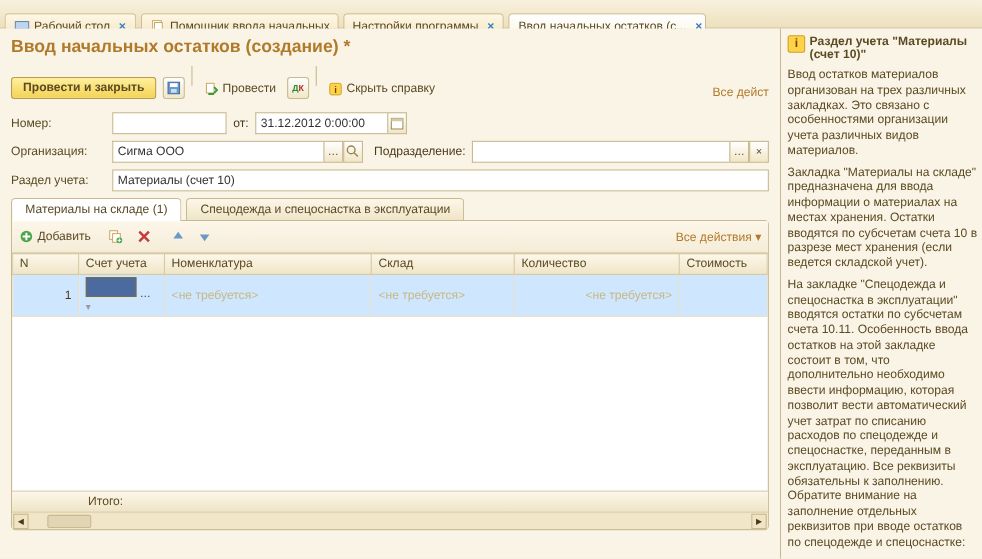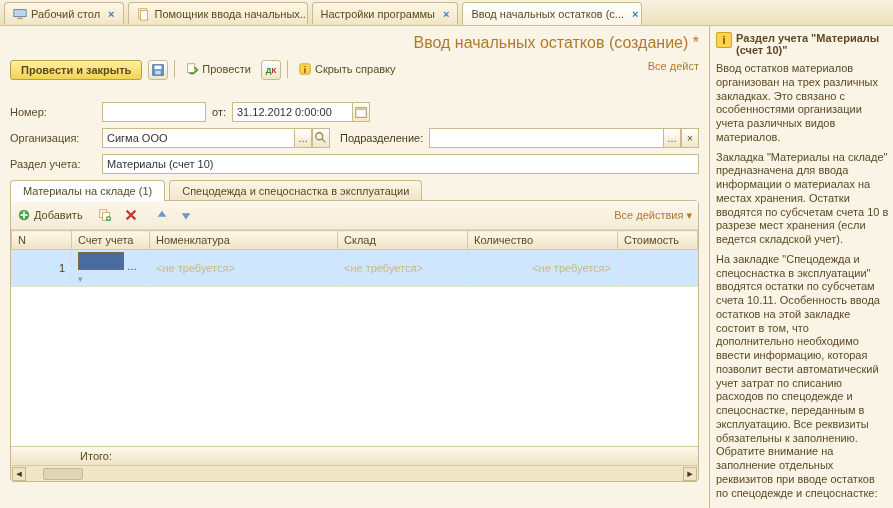--- a/index.html
+++ b/index.html
@@ -12,21 +12,21 @@
     height: 508px;
     overflow: hidden;
     position: relative;
   }
   
   .top-tabs {
     display: flex;
     height: 26px;
     background: linear-gradient(#f8f1df, #ede0bb);
     border-bottom: 1px solid #ccc0a0;
-    padding: 2px 4px 0 4px;
+    padding: 12px 4px 0 4px;
     gap: 4px;
   }
   .top-tab {
     display: flex;
     align-items: center;
     gap: 4px;
     padding: 0 8px;
     background: linear-gradient(#fff7e4, #f1e6c7);
     border: 1px solid #c8b98e;
     border-bottom: none;
@@ -63,30 +63,29 @@
     width: 184px;
     border-left: 1px solid #c8b98e;
     background: #faf4e6;
     padding: 6px 4px 4px 6px;
     font-size: 11px;
     overflow: hidden;
   }
   
   .page-title {
     font-size: 16px;
-    font-weight: normal;
+    font-weight: bold;
     color: #b07a2a;
     margin-bottom: 8px;
     white-space: nowrap;
-    text-align: right;
   }
   
   .toolbar {
     display: flex;
-    align-items: flex-start;
+    align-items: flex-end;
     gap: 6px;
     margin-bottom: 12px;
   }
   .btn-primary {
     background: linear-gradient(#fff09c, #f3d357);
     border: 1px solid #b89c4f;
     border-radius: 3px;
     padding: 3px 10px;
     font-weight: bold;
     color: #5b4a23;

